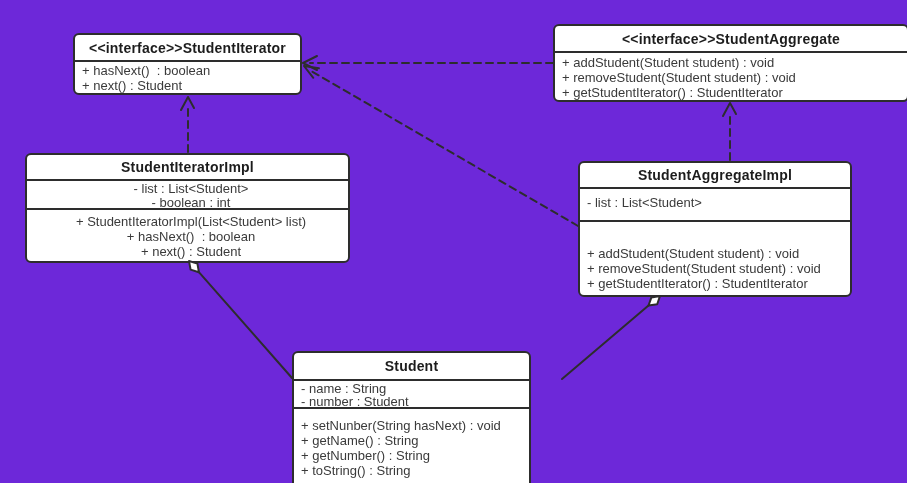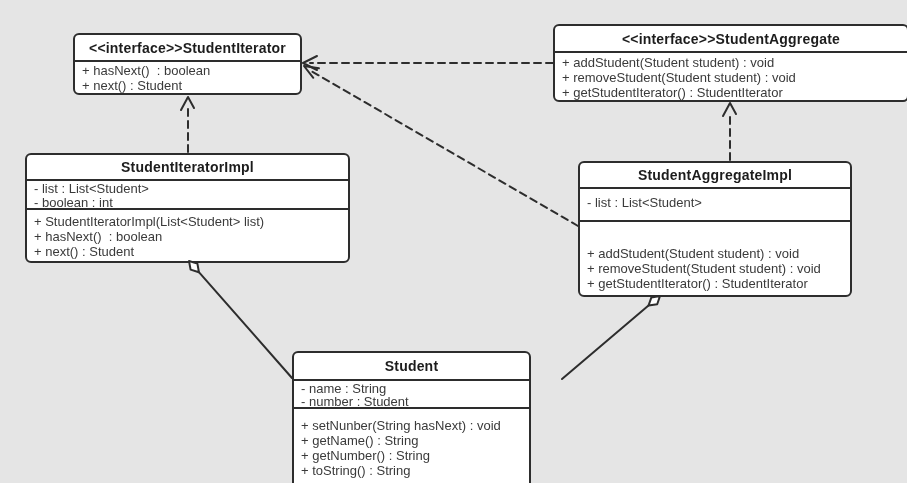--- a/index.html
+++ b/index.html
@@ -1,20 +1,20 @@
 <!DOCTYPE html>
 <html><head>
 <meta charset="utf-8">
 <style>
   html, body { margin: 0; padding: 0; background: #ffffff; }
   #canvas {
     position: relative;
     width: 907px;
     height: 483px;
-    background: #e5e5e5;
+    background: #6d28d9;
     font-family: "Liberation Sans", "DejaVu Sans", sans-serif;
     overflow: hidden;
   }
   .uml-class {
     position: absolute;
     background: #ffffff;
     border: 2px solid #2d2d2d;
     border-radius: 6px;
     box-sizing: border-box;
     display: flex;
@@ -76,21 +76,21 @@
 
   <div class="uml-class" id="box-aggregate" style="left:553px; top:24px; width:356px; height:78px;">
     <div class="uml-title" style="height:27px;">&lt;&lt;interface&gt;&gt;StudentAggregate</div>
     <div class="compartment methods">
       <div class="member">+ addStudent(Student student) : void</div>
       <div class="member">+ removeStudent(Student student) : void</div>
       <div class="member">+ getStudentIterator() : StudentIterator</div>
     </div>
   </div>
 
-  <div class="uml-class" id="box-iterator-impl" style="left:25px; top:153px; width:325px; height:110px;">
+  <div class="uml-class" id="box-iterator-impl" style="left:25px; top:153px; width:325px; height:110px;text-align:center;">
     <div class="uml-title" style="height:26px;">StudentIteratorImpl</div>
     <div class="compartment attrs" style="height:29px;">
       <div class="member">- list : List&lt;Student&gt;</div>
       <div class="member">- boolean : int</div>
     </div>
     <div class="compartment methods">
       <div class="member">+ StudentIteratorImpl(List&lt;Student&gt; list)</div>
       <div class="member">+ hasNext()  : boolean</div>
       <div class="member">+ next() : Student</div>
     </div>

